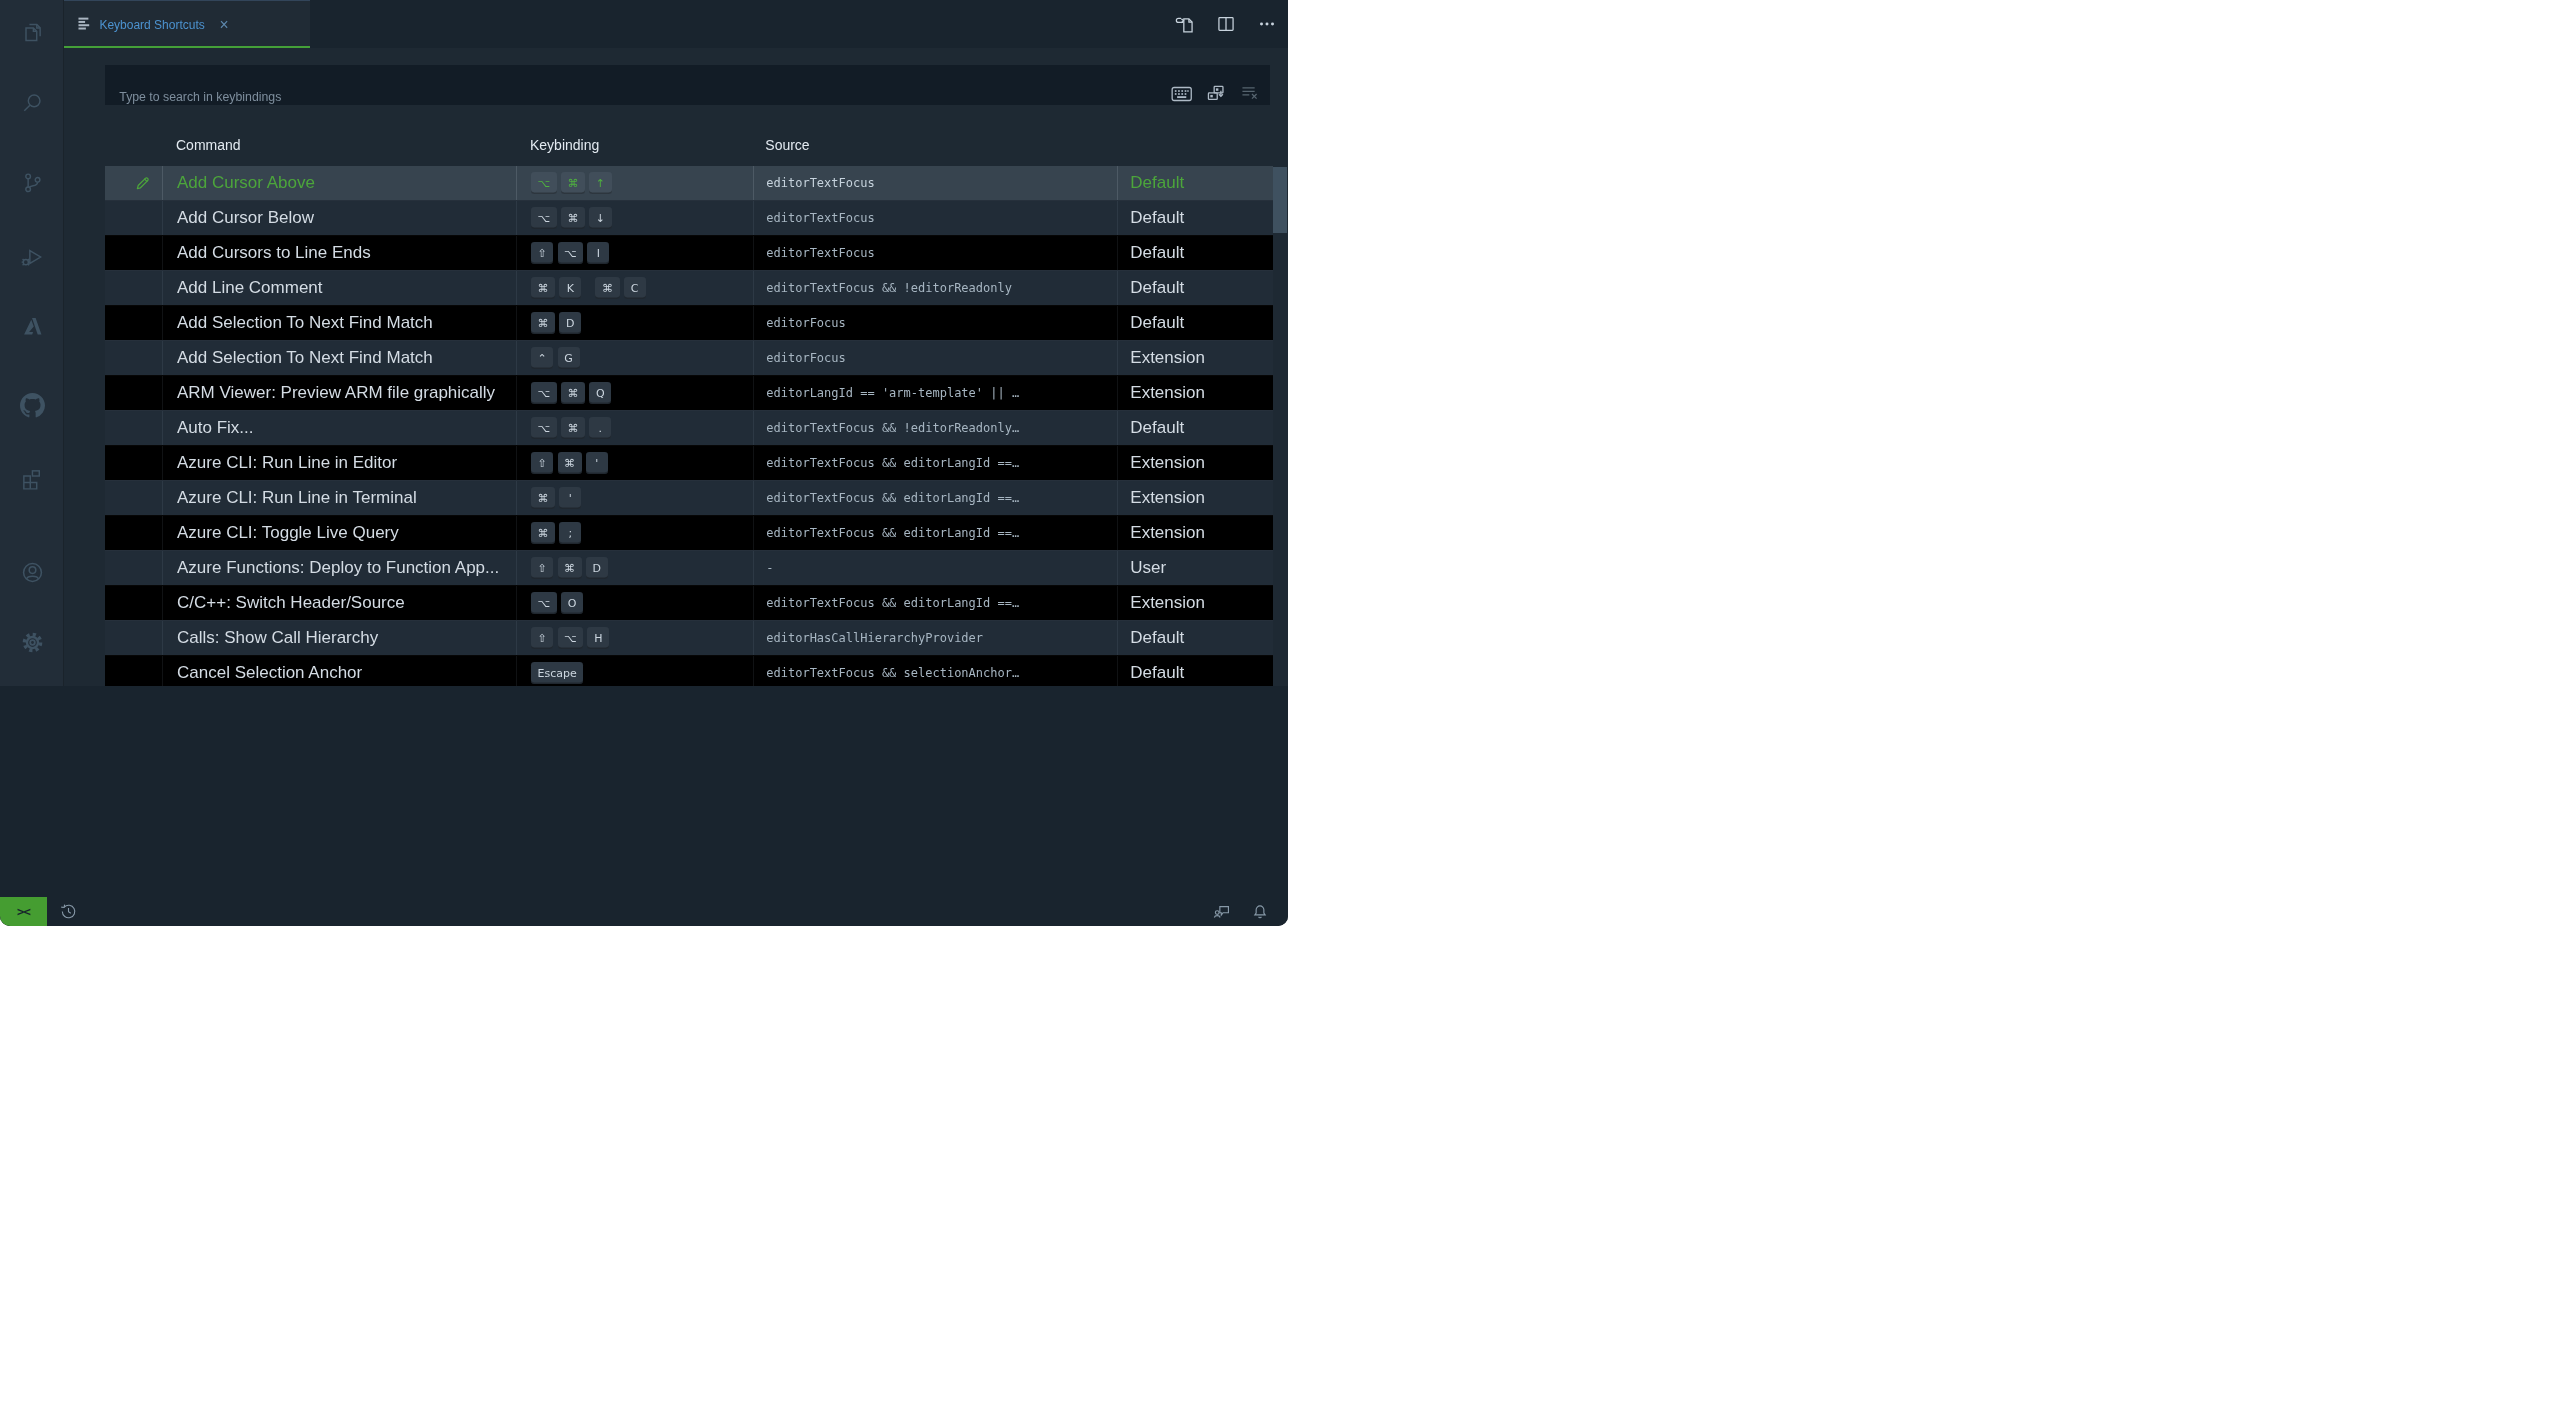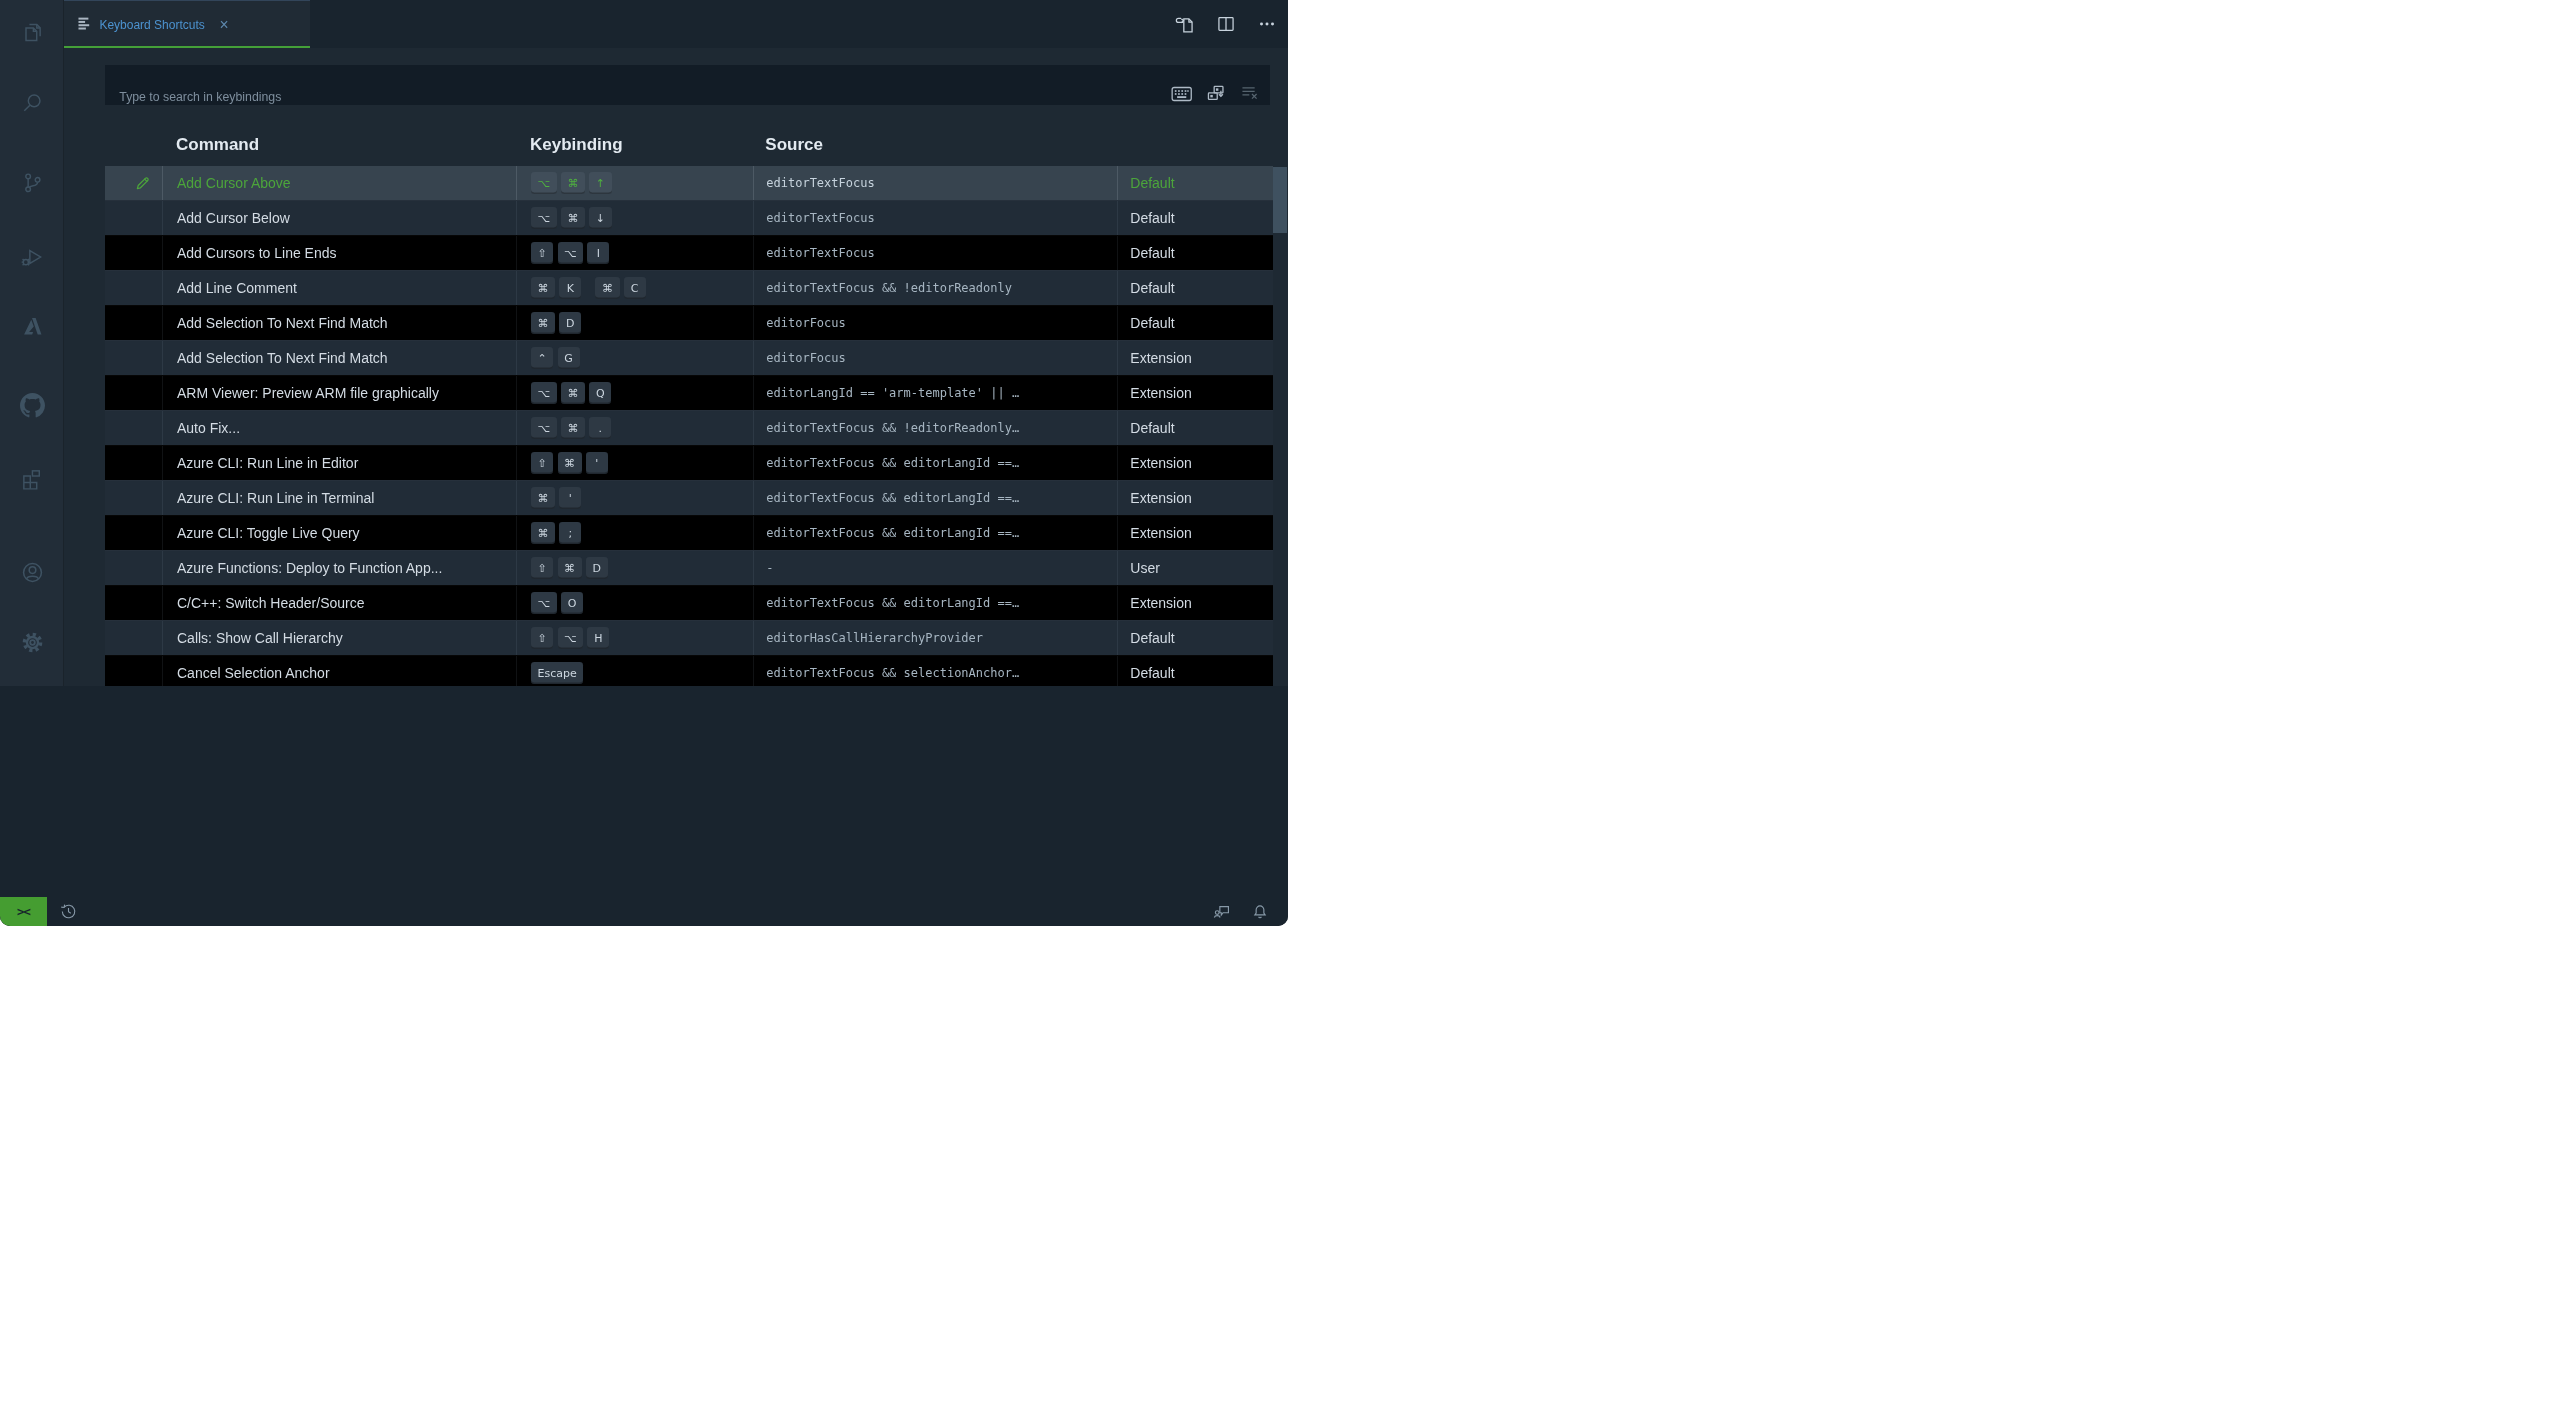--- a/index.html
+++ b/index.html
@@ -28,33 +28,33 @@
   .searchbar{position:absolute;left:41px;top:16.5px;width:1165px;height:40px;background:#121c26;display:flex;align-items:flex-end;padding:0 10px 0 12.3px;box-sizing:border-box;}
   .search-input{flex:1;background:transparent;border:none;outline:none;color:#d5dde5;font-size:12.3px;font-family:"Liberation Sans",sans-serif;}
   .search-input::placeholder{color:#7e8e9d;opacity:1;}
   .search-actions{display:flex;align-items:center;gap:12.3px;}
   .sa-btn{color:#aebac6;cursor:pointer;display:flex;}
   .sa-btn svg{stroke:currentColor;fill:none;stroke-width:1.7;}
   .sa-btn svg .fill{fill:currentColor;stroke:none;}
   .sa-btn.disabled{color:#56646f;cursor:default;}
 
   
-  .thead{position:absolute;left:41px;top:76px;width:1168px;height:42px;display:flex;align-items:center;color:#e3eaf1;font-size:17px;font-weight:700;}
+  .thead{position:absolute;left:41px;top:76px;width:1168px;height:42px;display:flex;align-items:center;color:#e3eaf1;font-size:14px;font-weight:400;}
   .tbody{position:absolute;left:41px;top:118px;width:1168px;height:520px;overflow:hidden;}
   .col{box-sizing:border-box;height:100%;display:flex;align-items:center;overflow:hidden;white-space:nowrap;}
   .c-edit{width:57px;justify-content:flex-end;padding-right:10px;}
   .c-cmd{width:354px;padding-left:14px;}
   .c-keys{width:237px;padding-left:14px;}
   .c-when{width:364px;padding-left:12.3px;}
   .c-src{width:156px;padding-left:12.3px;}
   .row{display:flex;height:34px;background:#000000;cursor:pointer;}
   .row:nth-child(even){background:#212c37;}
   .row + .row{border-top:0.8px solid rgba(255,255,255,.025);}
   .row .col + .col{border-left:0.8px solid rgba(160,180,198,.10);}
-  .row .c-cmd, .row .c-src{color:#d4dce4;font-size:14px;}
+  .row .c-cmd, .row .c-src{color:#d4dce4;font-size:17px;}
   .row .c-when{color:#a7b6c2;font-family:"DejaVu Sans Mono",monospace;font-size:12px;}
   .row.selected{background:#37444f;}
   .row.selected .c-cmd,.row.selected .c-src{color:#4ca53b;}
   .row.selected .c-when{color:#c6d3dd;}
   .row.selected .col + .col{border-left-color:rgba(190,205,218,.16);}
   .key{min-width:22px;height:22px;padding:0 6.6px;box-sizing:border-box;background:#2e3944;border-radius:3.3px;display:inline-flex;align-items:center;justify-content:center;font-family:"DejaVu Sans",sans-serif;font-size:11px;color:#ccd6df;box-shadow:inset 0 -1.6px 0 rgba(0,0,0,.30);margin-right:4.1px;}
   .row.selected .key{background:#414e5a;color:#4fb13f;}
   .chord{display:inline-flex;}
   .chord + .chord{margin-left:10px;}
   .pencil{display:flex;}

